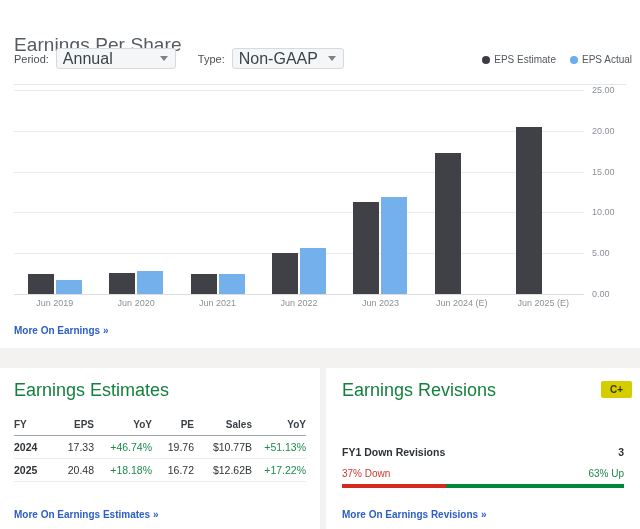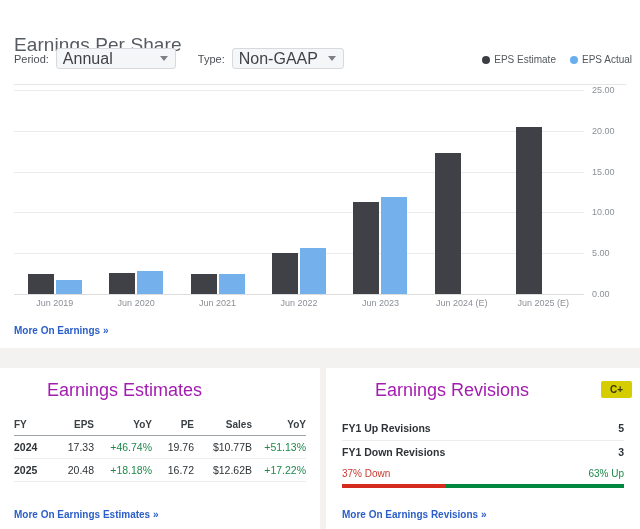--- a/index.html
+++ b/index.html
@@ -203,22 +203,21 @@
     box-sizing: border-box;
   }
   .panel-left { left: 0; width: 320px; }
   .panel-right { left: 326px; width: 314px; }
 
   .sub-title {
     position: absolute;
     top: 12px;
     font-size: 18px;
     font-weight: 400;
-    color: #a21caf;
-    margin-left: 33px;
+    color: #15803d;
   }
   .panel-left .sub-title { left: 14px; }
   .panel-right .sub-title { left: 16px; }
 
   
   .grade-badge {
     position: absolute;
     right: 8px; top: 13px;
     background: #d6cd00;
     color: #3b3a00;
@@ -433,24 +432,20 @@
     </tbody>
   </table>
 
   <a class="more-link more-estimates">More On Earnings Estimates »</a>
 </div>
 
 <div class="bottom-panel panel-right">
   <div class="sub-title">Earnings Revisions</div>
   <div class="grade-badge" style="background: rgb(214, 205, 0);">C+</div>
 
-  <div class="rev-row r1">
-    <span>FY1 Up Revisions</span>
-    <span class="rev-value">5</span>
-  </div>
   <div class="rev-row r2">
     <span>FY1 Down Revisions</span>
     <span class="rev-value">3</span>
   </div>
 
   <div class="rev-meter-labels">
     <span class="down-label">37% Down</span>
     <span class="up-label">63% Up</span>
   </div>
   <div class="rev-meter">

